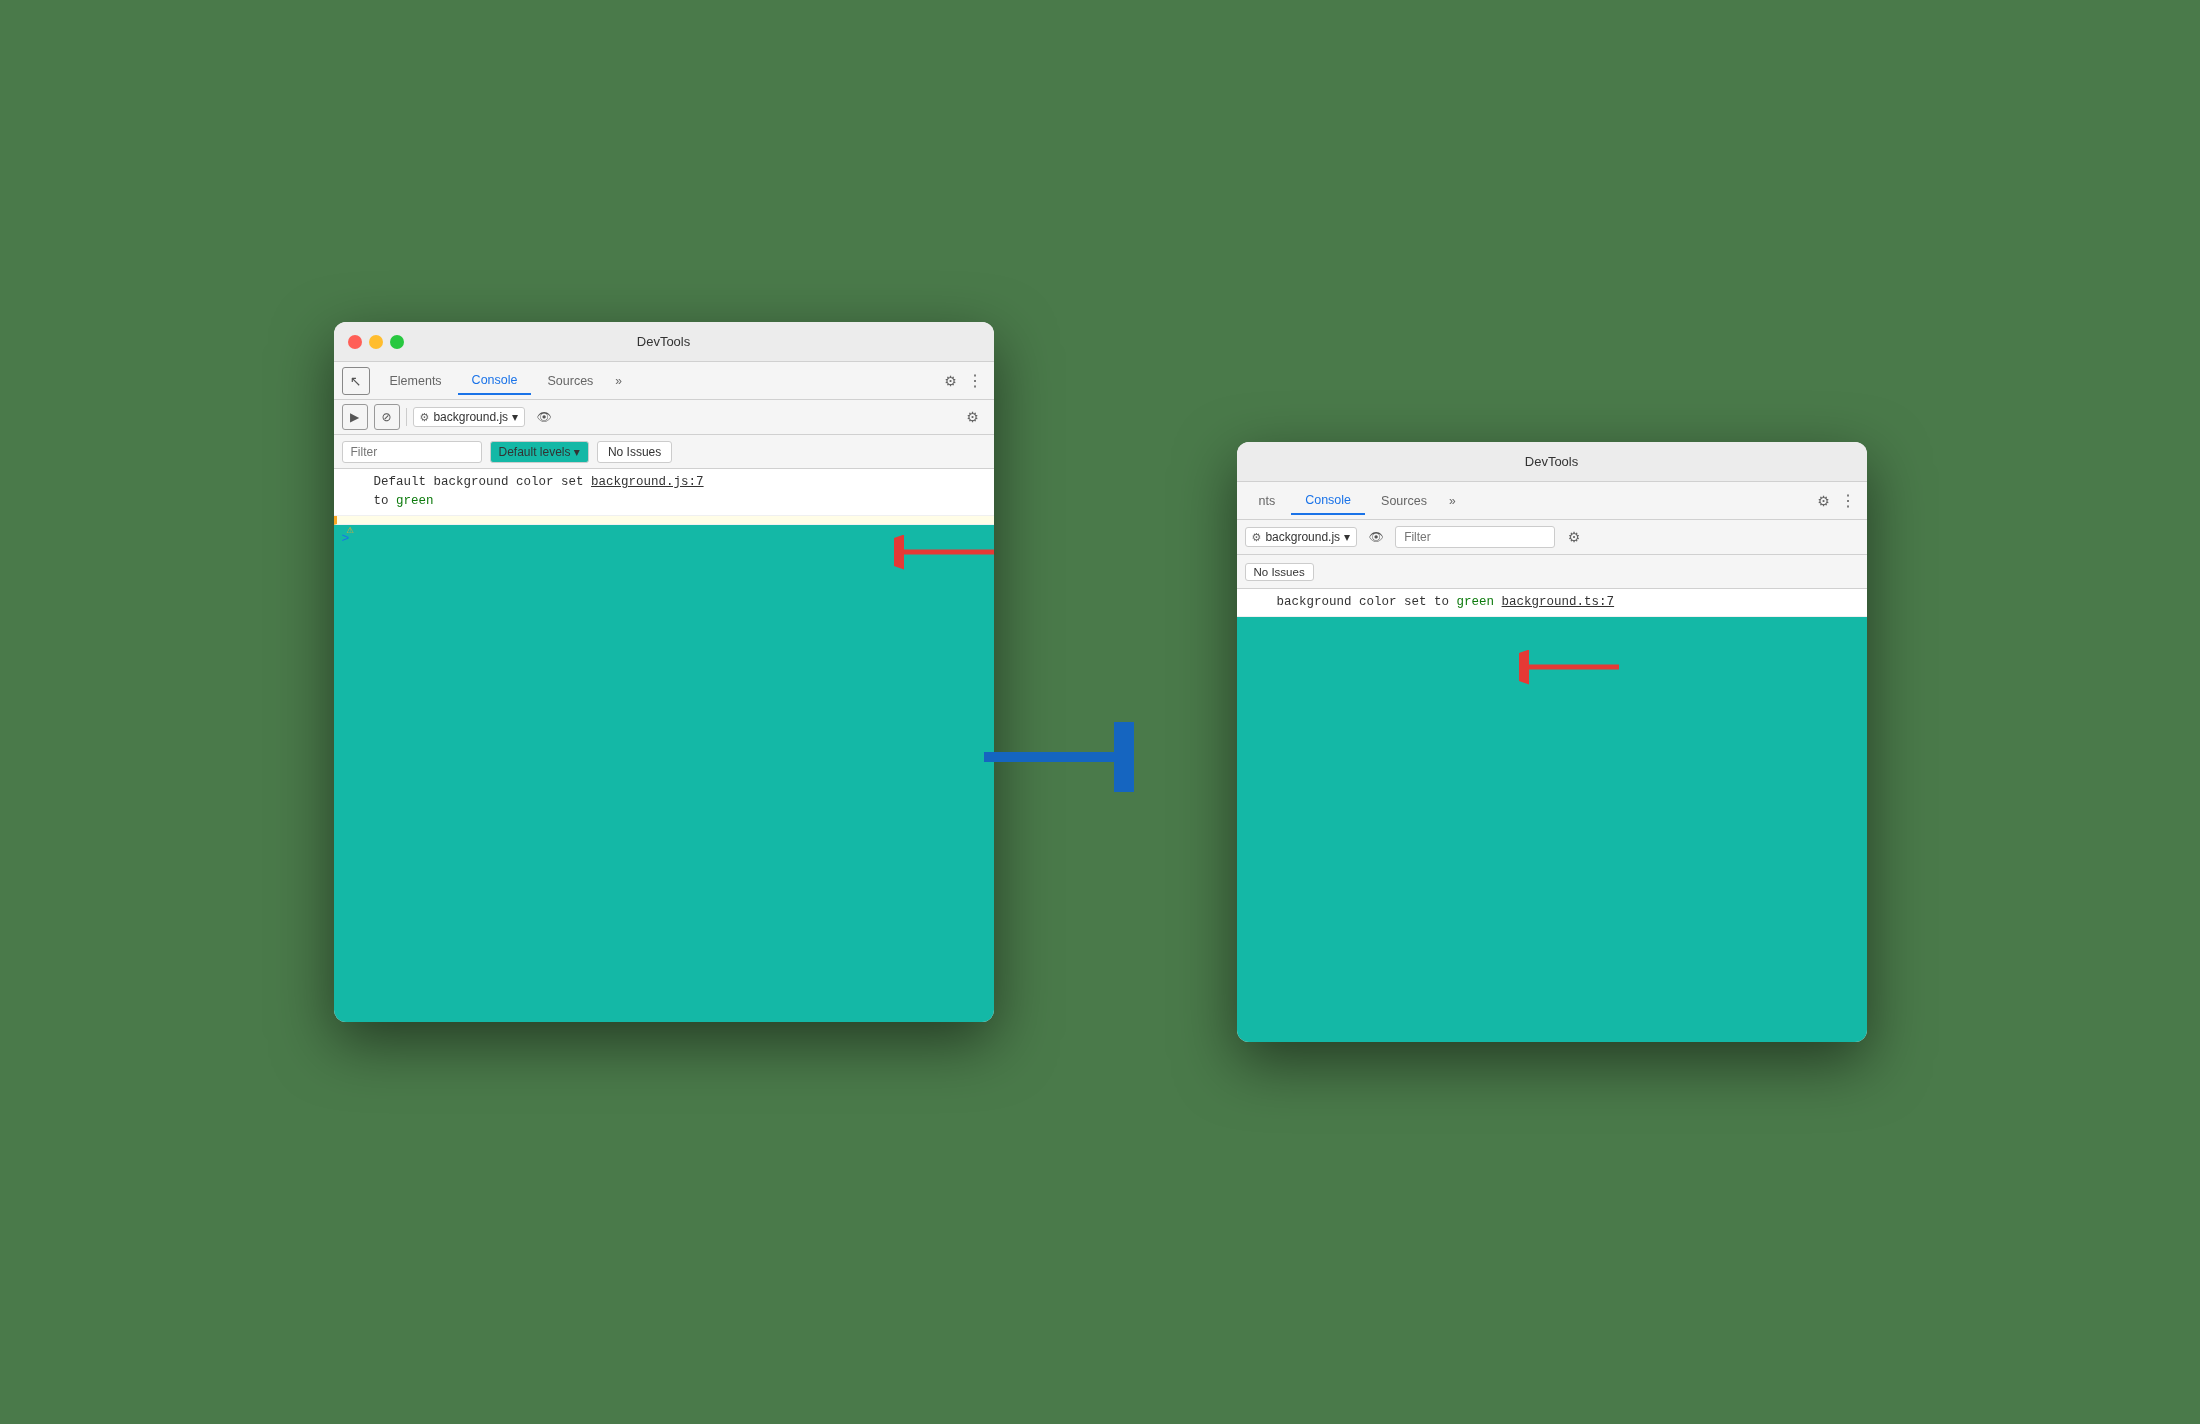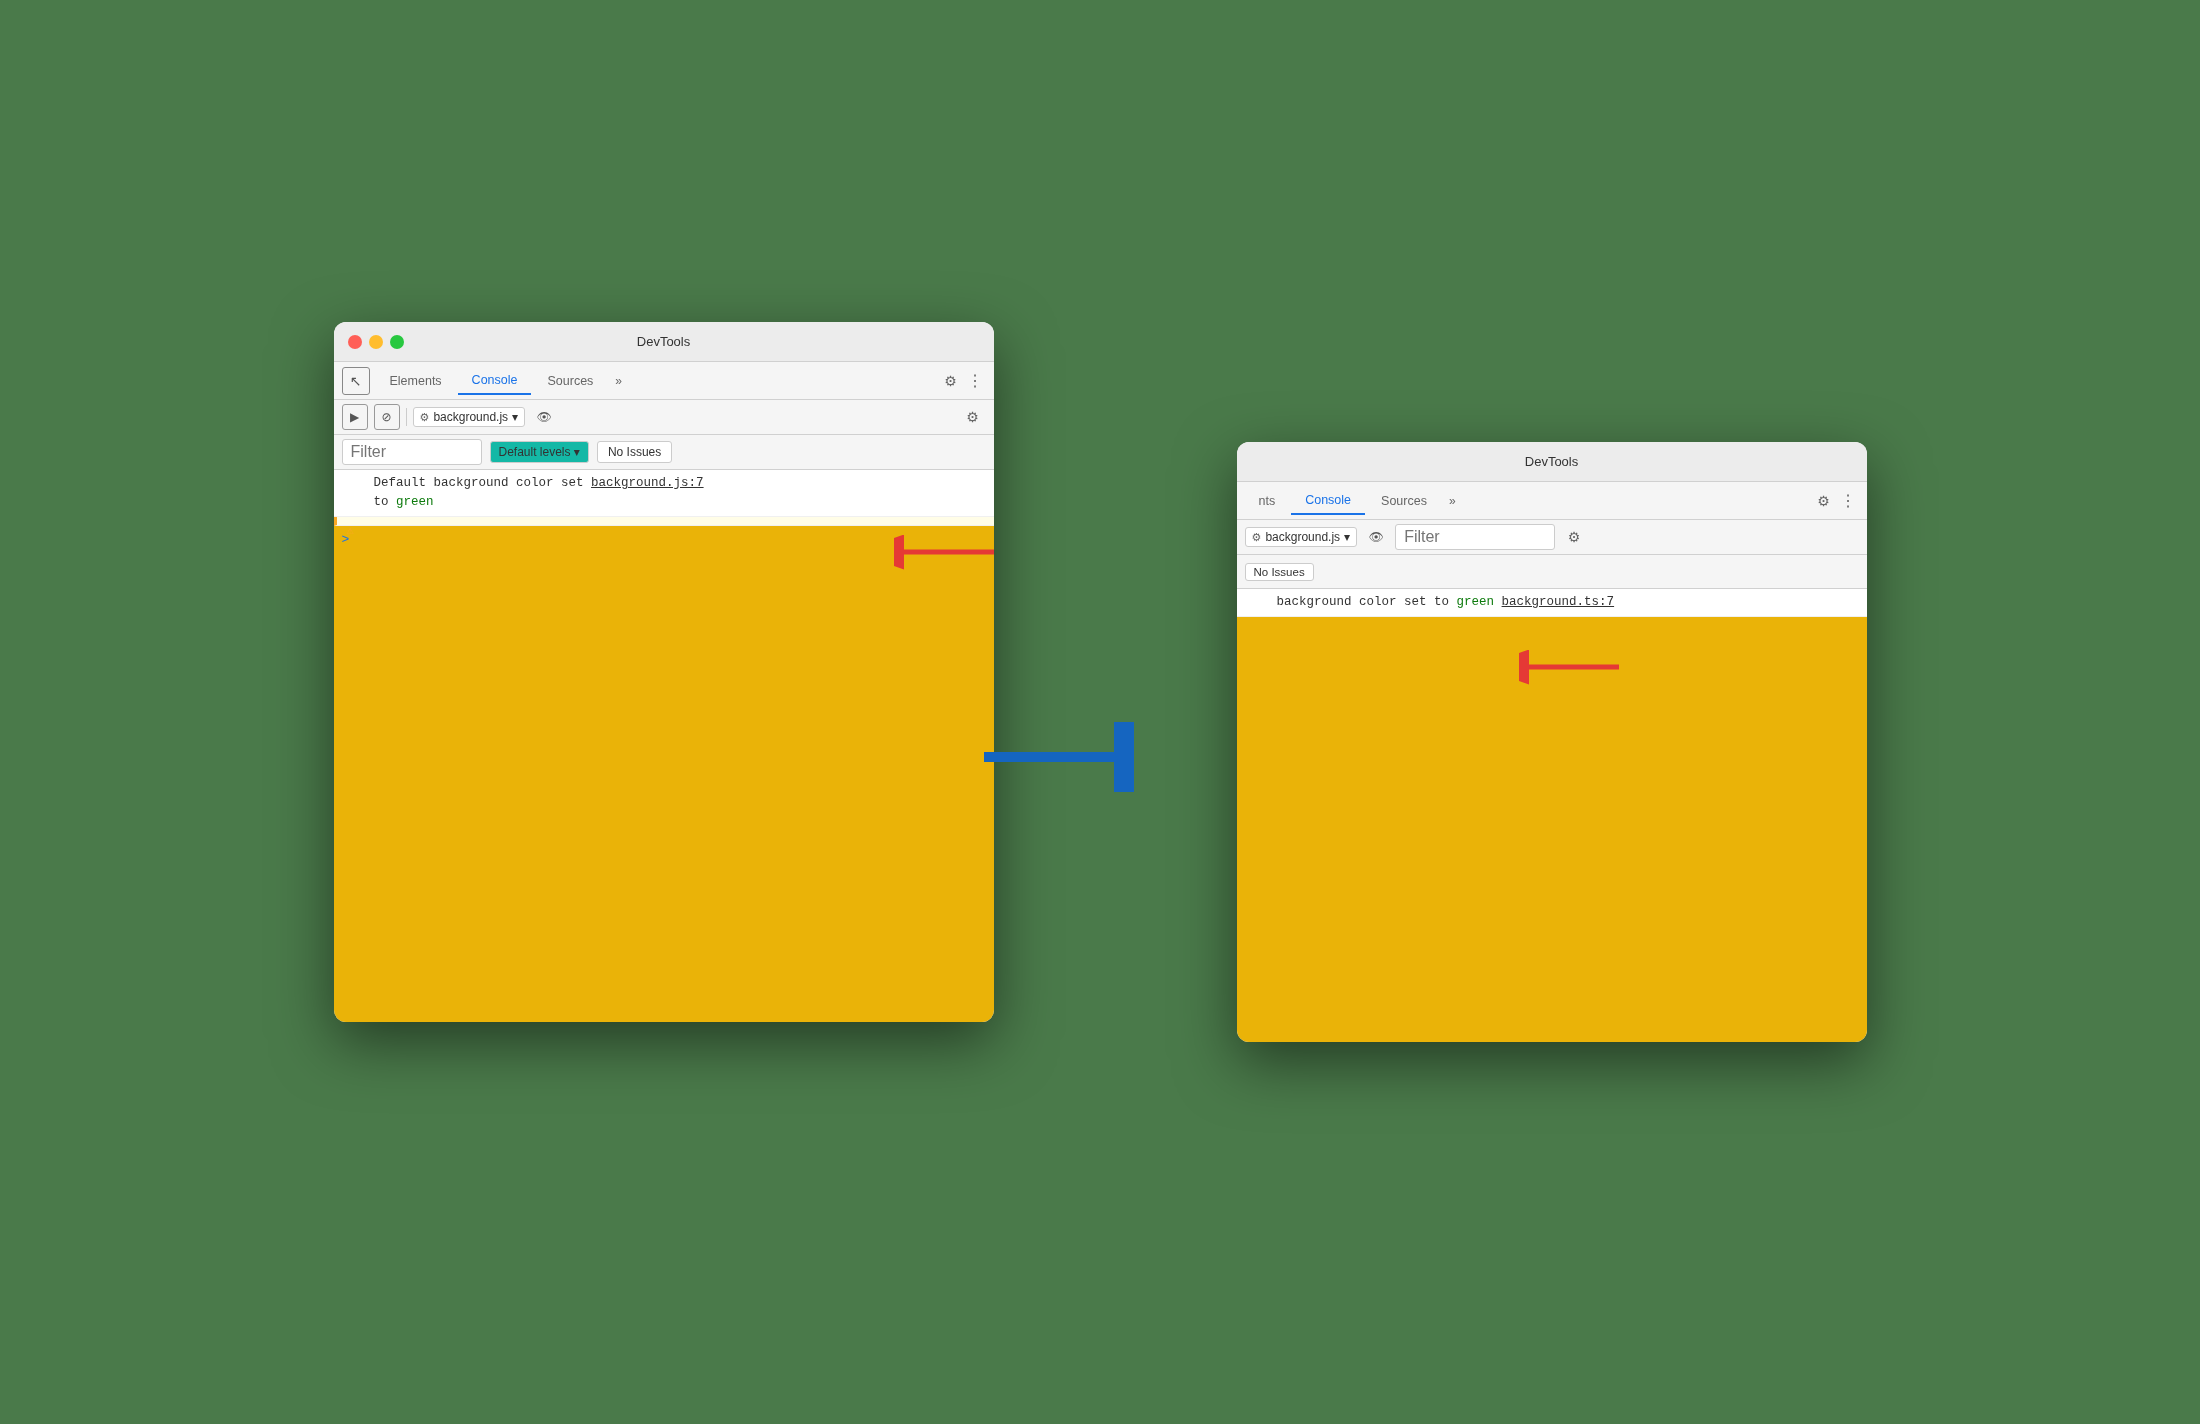--- a/index.html
+++ b/index.html
@@ -213,21 +213,21 @@
       display: flex;
       align-items: center;
       border-bottom: 1px solid #d0d0d0;
       padding: 4px 8px;
       min-height: 34px;
       gap: 8px;
     }
 
     .filter-input {
       padding: 3px 8px;
-      font-size: 16px;
+      font-size: 12px;
       border: 1px solid #ccc;
       border-radius: 3px;
       background: white;
       width: 140px;
       color: #888;
     }
 
     .default-levels-btn {
       display: flex;
       align-items: center;
@@ -247,21 +247,21 @@
       border: 1px solid #ccc;
       border-radius: 3px;
       background: white;
       cursor: pointer;
       color: #333;
     }
 
     
     .console-content {
       flex: 1;
-      background: #eab308;
+      background: #14b8a6;
       overflow-y: auto;
       font-family: 'Courier New', Courier, monospace;
       font-size: 12.5px;
     }
 
     .console-line {
       padding: 4px 8px 4px 40px;
       border-bottom: 1px solid #f0f0f0;
       display: flex;
       align-items: flex-start;

